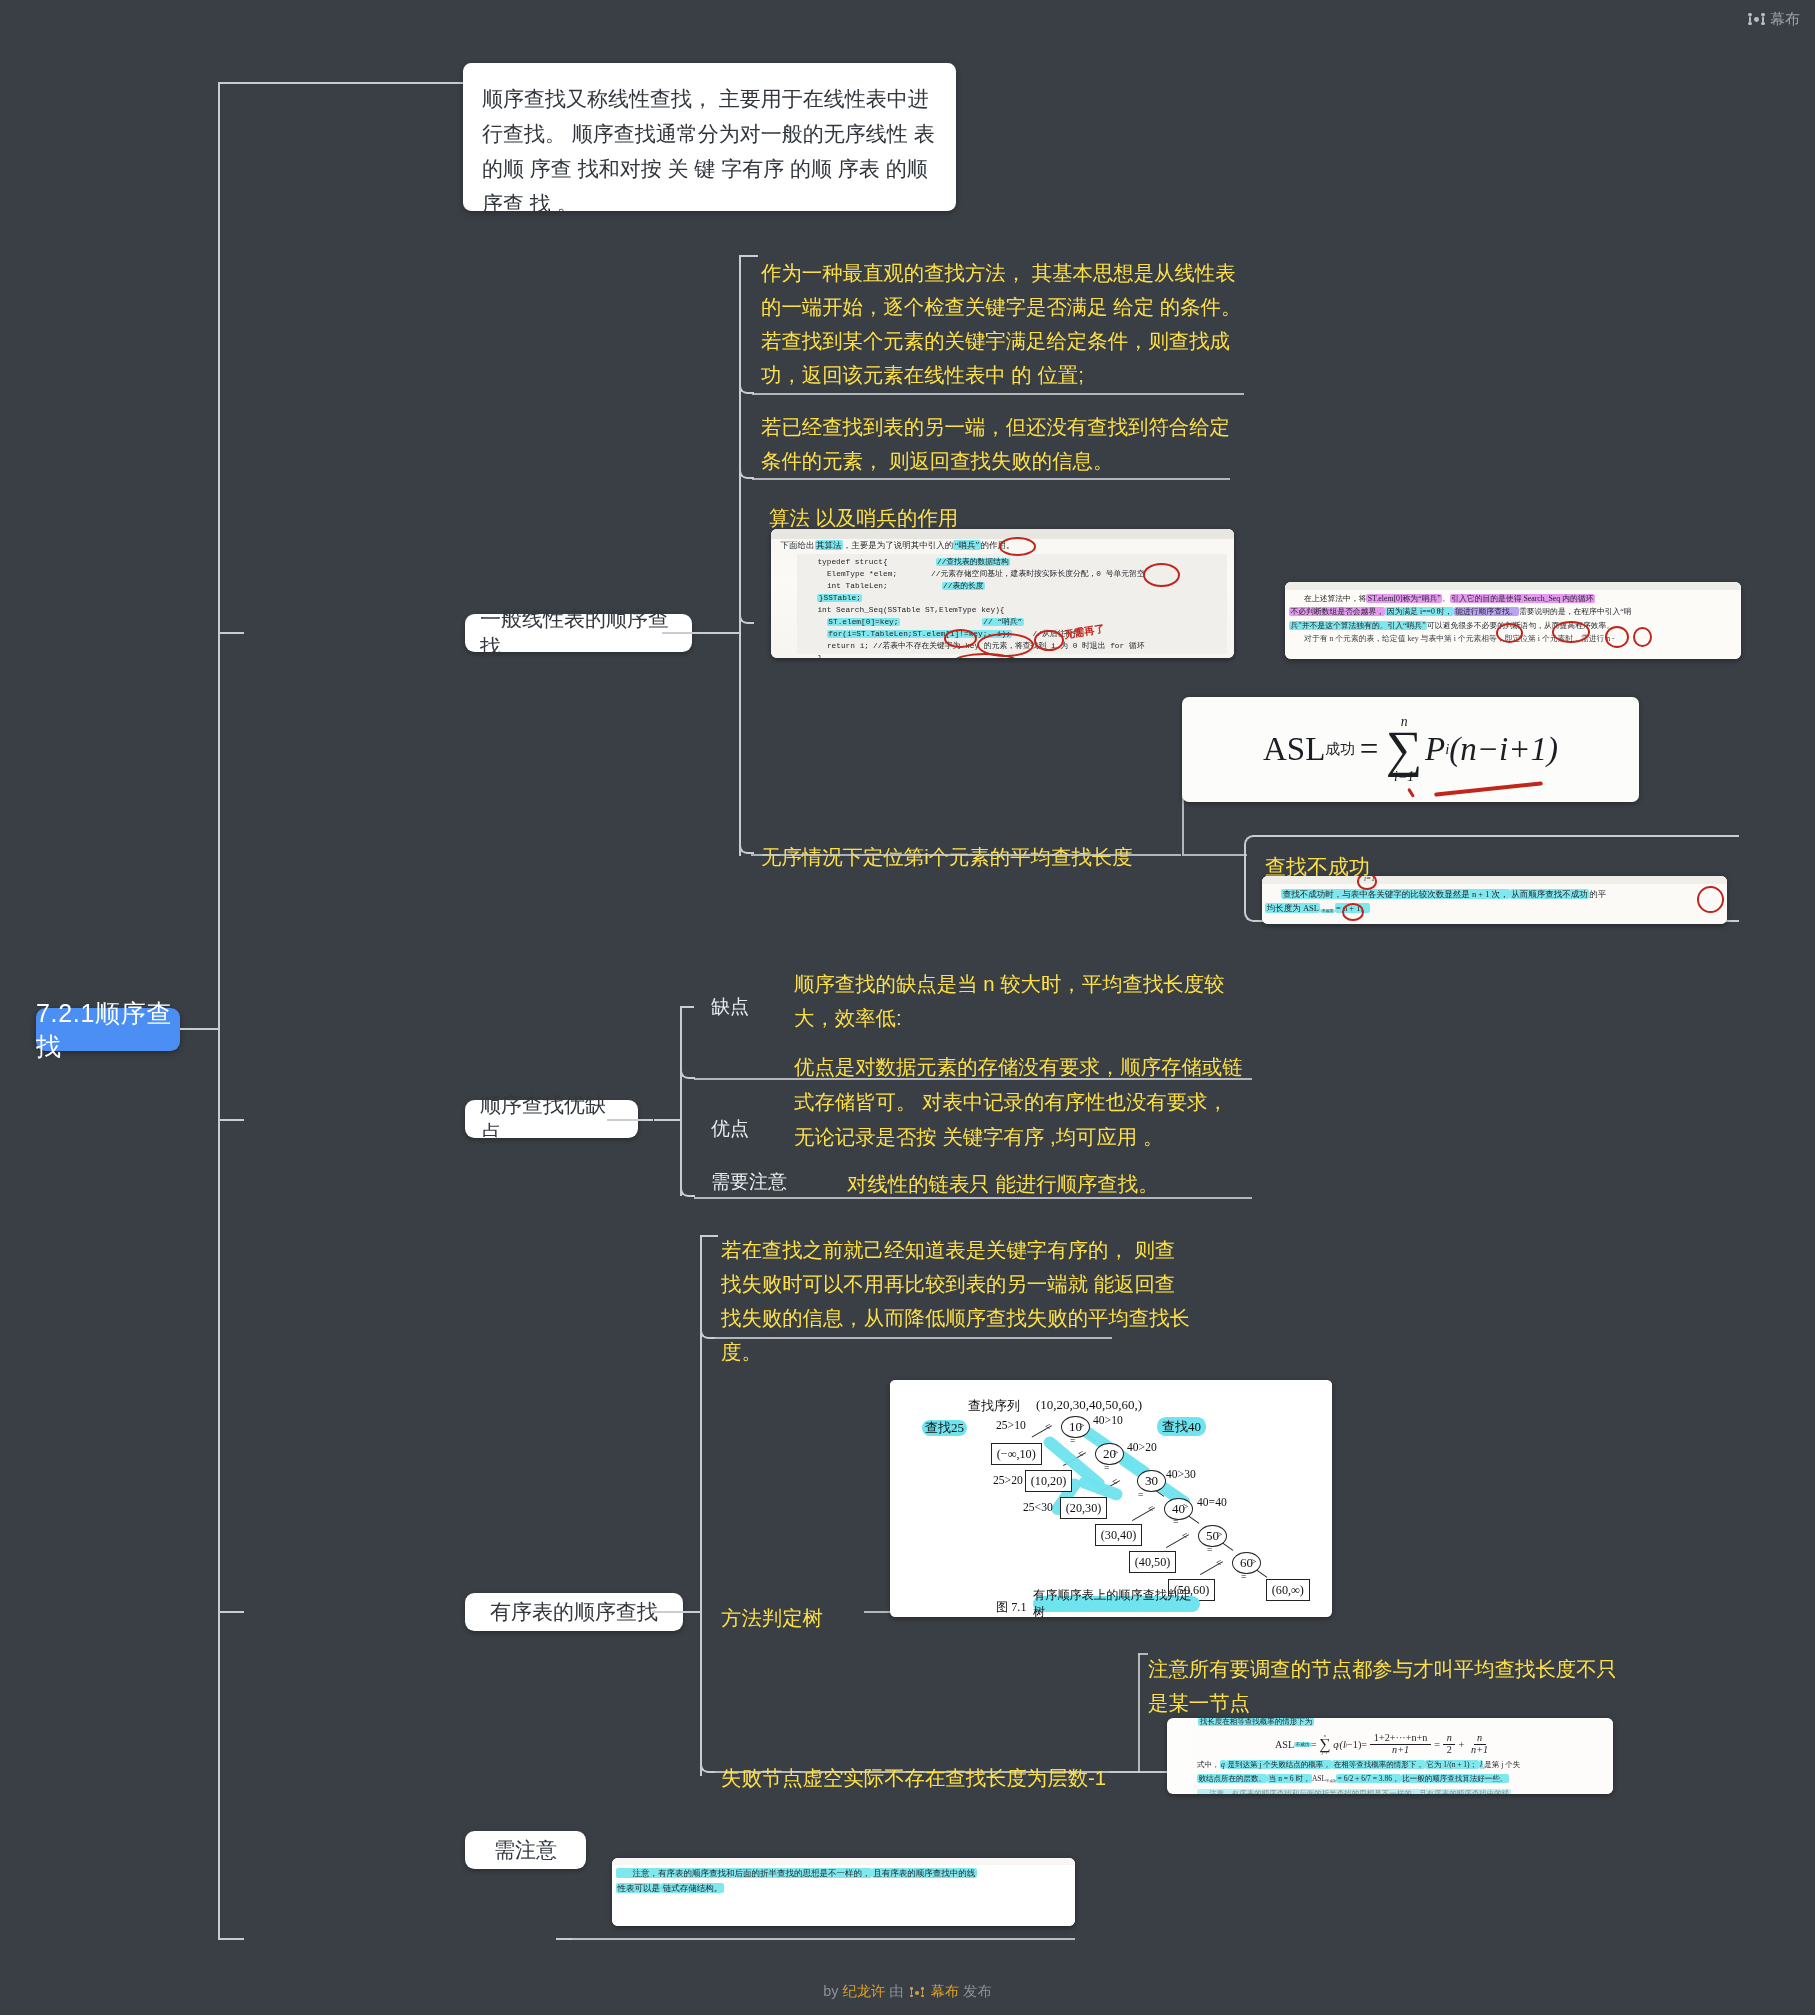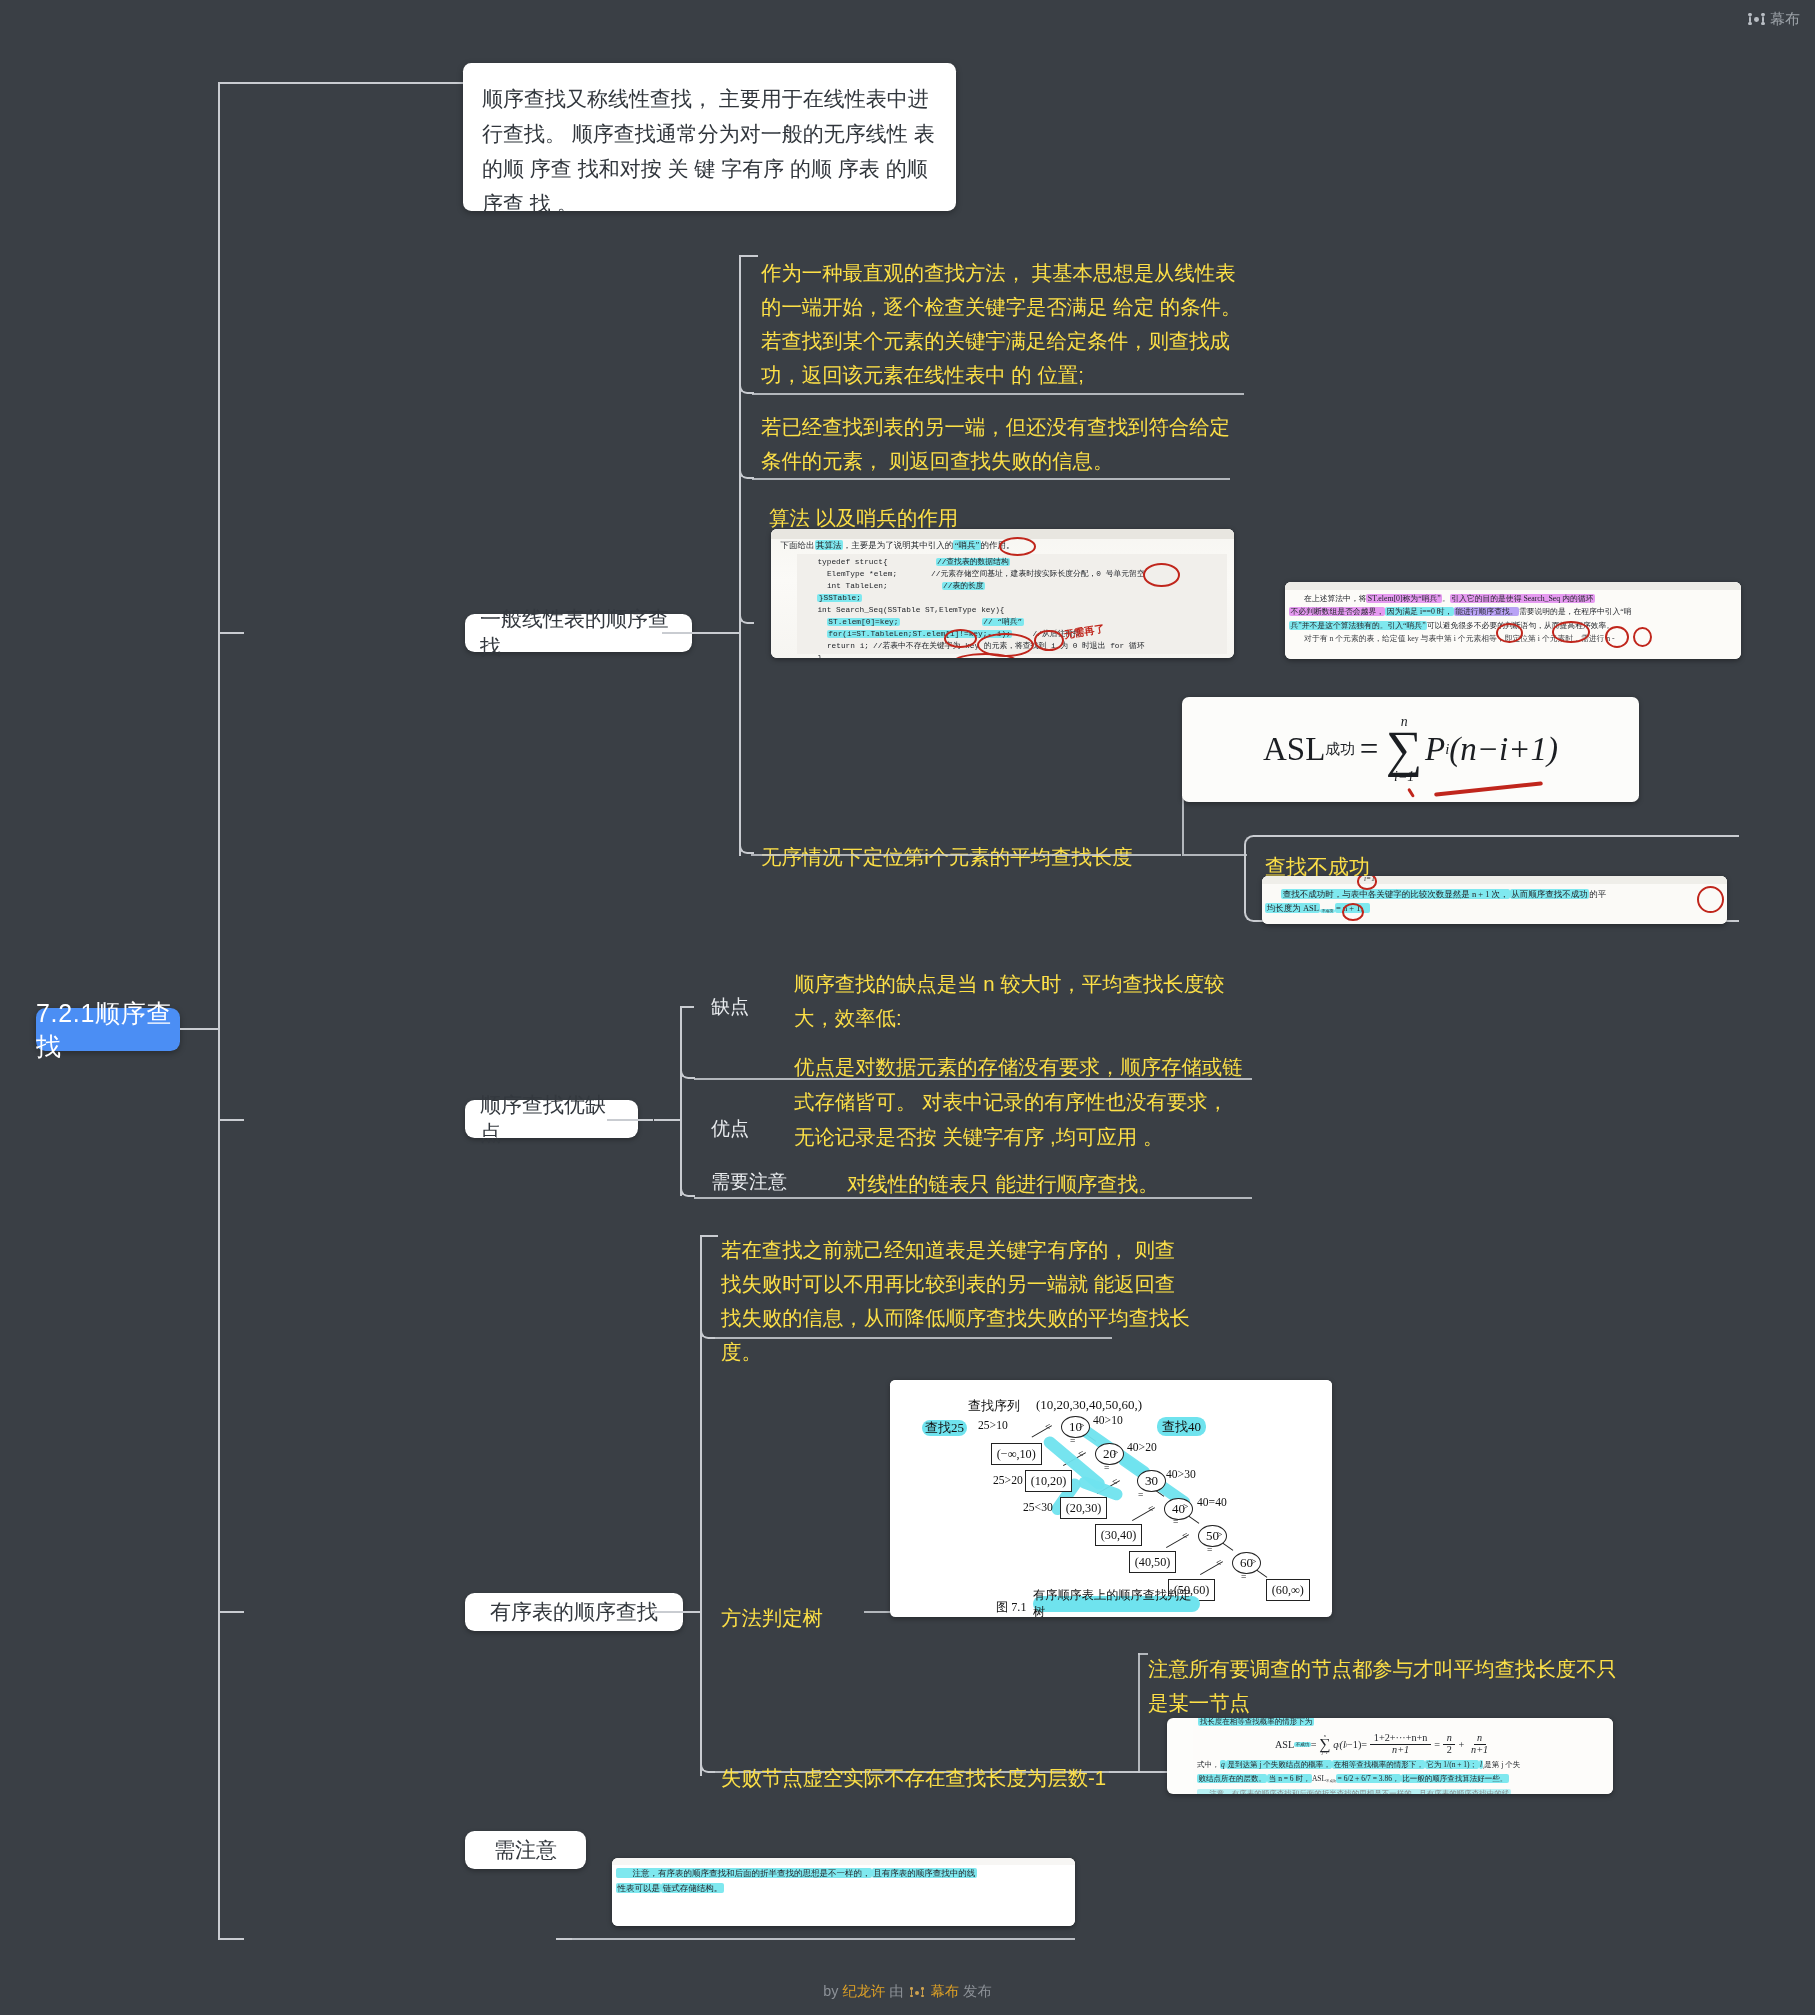--- a/index.html
+++ b/index.html
@@ -374,21 +374,21 @@
     <div class="tnode" style="left:342px;top:172px;">60</div>
 
     <div class="tbox" style="left:101px;top:63px;">(−∞,10)</div>
     <div class="tbox" style="left:135px;top:90px;">(10,20)</div>
     <div class="tbox" style="left:170px;top:117px;">(20,30)</div>
     <div class="tbox" style="left:205px;top:144px;">(30,40)</div>
     <div class="tbox" style="left:239px;top:171px;">(40,50)</div>
     <div class="tbox" style="left:278px;top:199px;">(50,60)</div>
     <div class="tbox" style="left:376px;top:199px;">(60,∞)</div>
 
-    <div class="tlab" style="left:88px;top:39px;">25&gt;10</div>
+    <div class="tlab" style="left:106px;top:39px;">25&gt;10</div>
     <div class="tlab" style="left:103px;top:94px;">25&gt;20</div>
     <div class="tlab" style="left:133px;top:121px;">25&lt;30</div>
 
     <div class="tlab" style="left:203px;top:34px;">40&gt;10</div>
     <div class="tlab" style="left:237px;top:61px;">40&gt;20</div>
     <div class="tlab" style="left:276px;top:88px;">40&gt;30</div>
     <div class="tlab" style="left:307px;top:116px;">40=40</div>
 
     <div class="tsmall" style="left:155px;top:42px;">&lt;</div>
     <div class="tsmall" style="left:180px;top:56px;">=</div>

